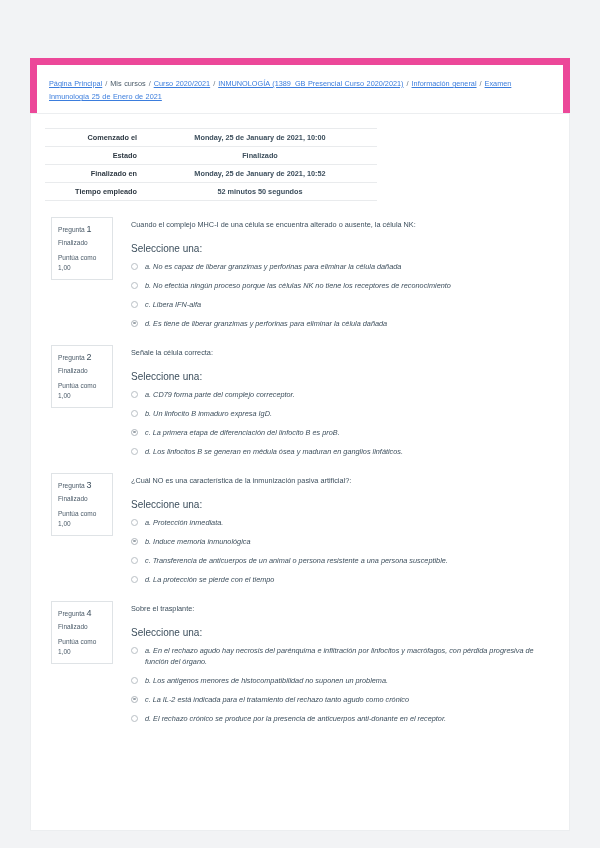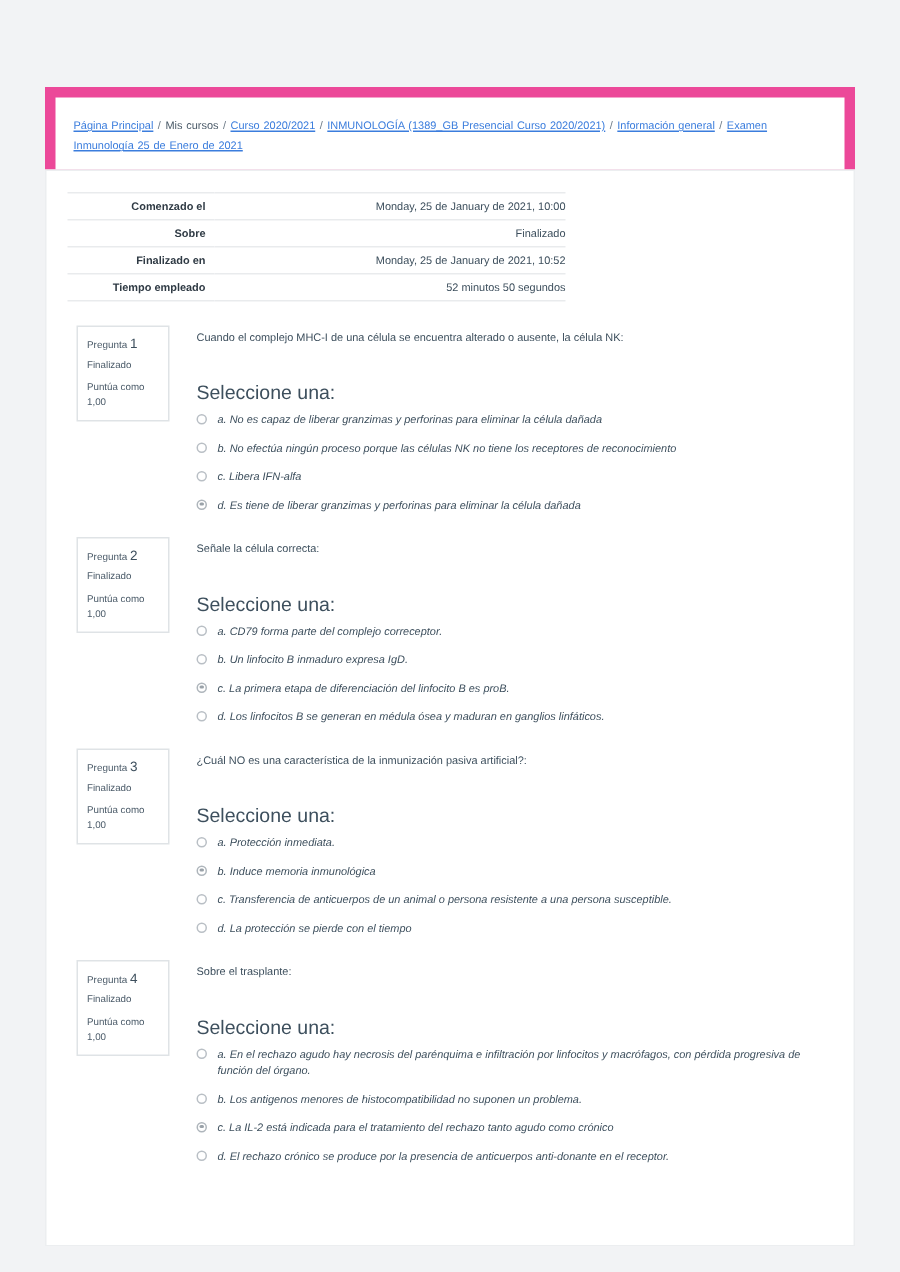--- a/index.html
+++ b/index.html
@@ -85,22 +85,22 @@
     width: 92px;
     text-align: right;
     font-weight: bold;
     color: #2f3a44;
     font-size: 7.3px;
     padding: 3.5px 6px 3.5px 0;
     vertical-align: top;
     line-height: 10px;
   }
   .info-table td {
-    text-align: right;
-    font-weight: normal;
+    text-align: center;
+    font-weight: bold;
     color: #3d4f5d;
     font-size: 7.3px;
     padding: 3.5px 0 3.5px 0;
     vertical-align: top;
     line-height: 10px;
   }
 
   
   .question {
     position: relative;
@@ -145,25 +145,24 @@
     margin-left: 86px;
     padding-top: 2px;
   }
   .qtext {
     font-size: 7.3px;
     line-height: 11px;
     color: #3d4f5d;
     margin-bottom: 13px;
   }
   .qprompt {
-    font-size: 13px;
+    font-size: 10px;
     line-height: 11px;
     color: #3d4f5d;
     margin-bottom: 7px;
-    margin-top: 26px;
   }
   .answers {
     margin: 0;
     padding: 0;
     list-style: none;
   }
   .answer {
     position: relative;
     padding-left: 14px;
     margin-bottom: 8px;
@@ -215,21 +214,21 @@
 
   <div class="content-card">
 
     <table class="info-table">
       <tbody id="summary-host">
           <tr>
             <th>Comenzado el</th>
             <td>Monday, 25 de January de 2021, 10:00</td>
           </tr>
           <tr>
-            <th>Sobre</th>
+            <th>Estado</th>
             <td>Finalizado</td>
           </tr>
           <tr>
             <th>Finalizado en</th>
             <td>Monday, 25 de January de 2021, 10:52</td>
           </tr>
           <tr>
             <th>Tiempo empleado</th>
             <td>52 minutos 50 segundos</td>
           </tr>

